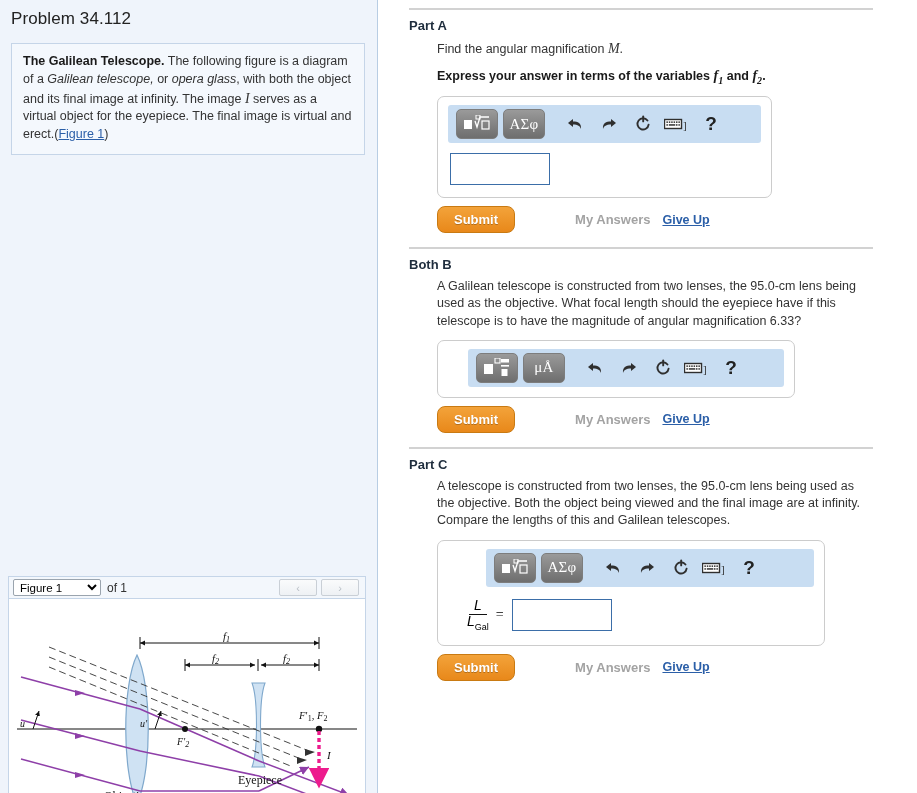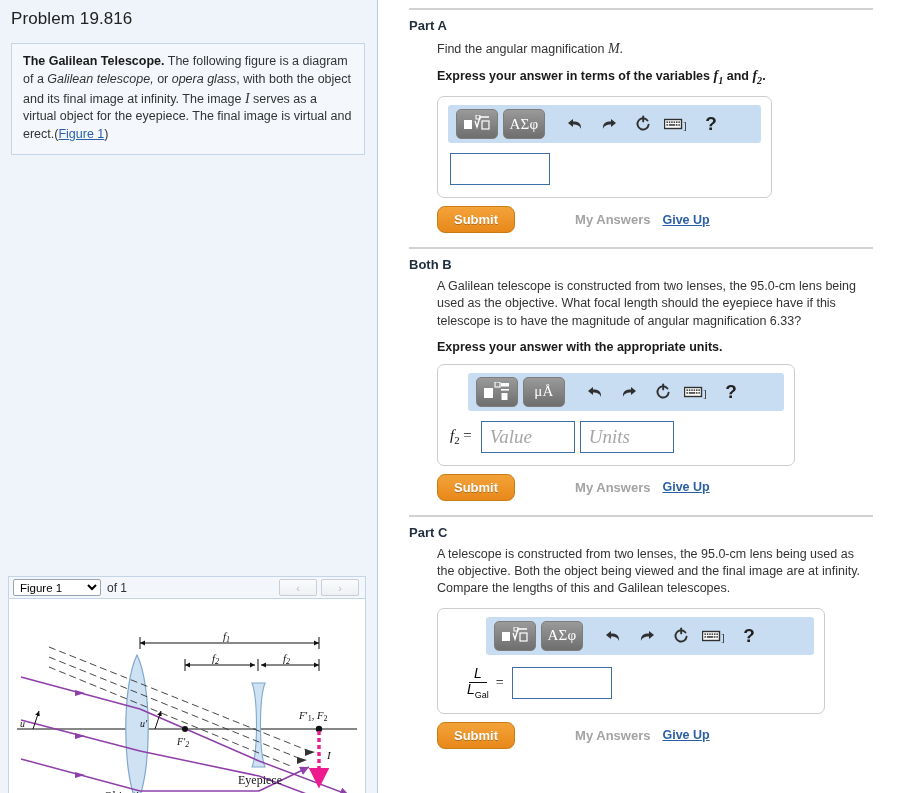--- a/index.html
+++ b/index.html
@@ -171,21 +171,21 @@
   .give-up { color: #2b5fa8; font-weight: bold; font-size: 12.5px; margin-left: 12px; text-decoration: underline; }
   sub { font-size: .72em; }
 </style>
 </head>
 <body>
 
 <div id="page">
 
   <div id="left-pane">
 
-    <div id="problem-title">Problem 19.816</div>
+    <div id="problem-title">Problem 34.112</div>
 
     <div id="intro-box">
       <b>The Galilean Telescope.</b><span> The following figure is a diagram of a </span><i>Galilean telescope,</i><span> or </span><i>opera glass</i><span>, with both the object and its final image at infinity. The image </span><span class="mvar">I</span><span> serves as a virtual object for the eyepiece. The final image is virtual and erect.(</span><a class="figlink" href="#">Figure 1</a><span>)</span>
     </div>
 
     <div id="figure-block">
       <div id="figure-nav">
         <select id="figure-select">
           <option>Figure 1</option>
         </select>
@@ -356,21 +356,20 @@
           <a class="give-up" href="#">Give Up</a>
         </div>
       </div>
     </div>
 
     <div class="part" style="padding-top:14px">
       <div class="part-rule"></div>
       <div class="part-label">Both B</div>
       <div class="part-body">
         <p class="qtext" style="max-width:480px">A Galilean telescope is constructed from two lenses, the 95.0-cm lens being used as the objective. What focal length should the eyepiece have if this telescope is to have the magnitude of angular magnification 6.33?</p>
-        <p class="qbold">Express your answer with the appropriate units.</p>
 
         <div class="answer-card" style="width:358px;margin-left:0">
           <div class="toolbar" style="margin-left:20px;width:auto">
             <span class="tb-pal">
               <svg width="26" height="20" viewBox="0 0 26 20">
                   <rect x="0" y="6" width="9" height="10" fill="#fff"></rect>
                   <rect x="11" y="0" width="5" height="5" fill="none" stroke="#fff" stroke-width="1.1"></rect>
                   <rect x="17" y="1" width="8" height="3.5" fill="#fff"></rect>
                   <rect x="17" y="7" width="8" height="1.6" fill="#fff"></rect>
                   <rect x="17.5" y="11" width="6" height="7" fill="#fff"></rect>
@@ -407,25 +406,20 @@
                     <rect x="2.4" y="7.2" width="1.5" height="1.5"></rect>
                     <rect x="4.8" y="7.2" width="6.5" height="1.5"></rect>
                     <rect x="12" y="7.2" width="1.5" height="1.5"></rect>
                     <rect x="14.4" y="7.2" width="1.5" height="1.5"></rect>
                   </g>
                   <text x="19" y="11.5" font-family="Liberation Serif, serif" font-size="11" fill="#2f2f2f">]</text>
                 </svg>
             </span>
             <span class="tb-icon q">?</span>
           </div>
-          <div class="ans-row">
-            <span class="ans-label"><i><span>f</span></i><sub>2</sub>&nbsp;<span>=</span></span>
-            <input class="ans-input" style="width: 94px;" placeholder="Value">
-            <input class="ans-input" style="width: 94px; margin-left: 5px;" placeholder="Units">
-          </div>
         </div>
 
         <div class="actions">
           <button class="submit-btn">Submit</button>
           <span class="my-answers">My Answers</span>
           <a class="give-up" href="#">Give Up</a>
         </div>
       </div>
     </div>
 

